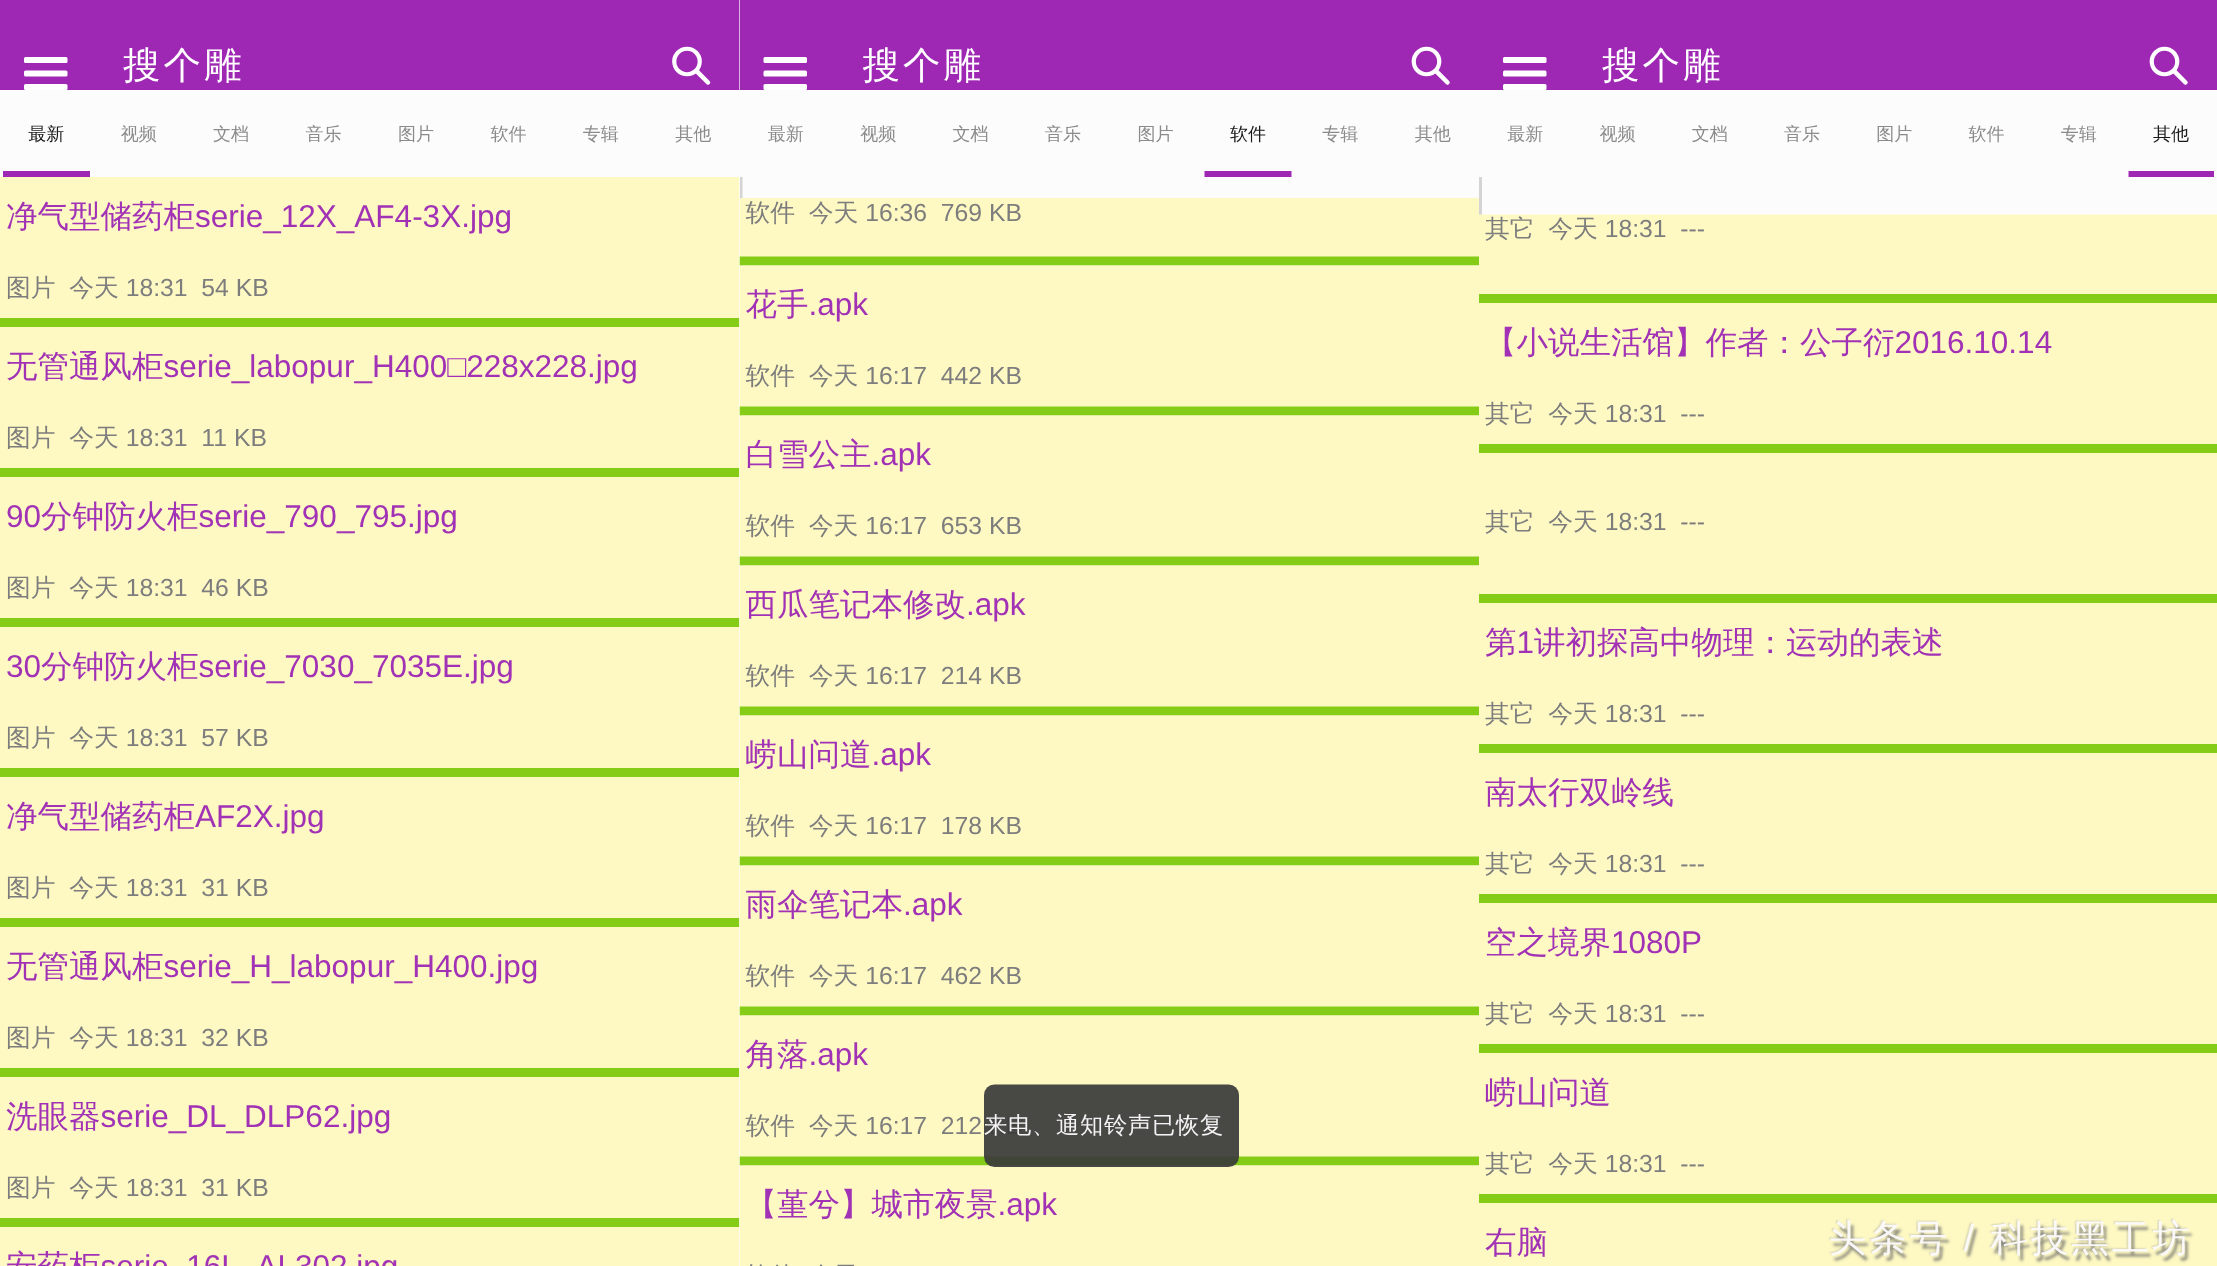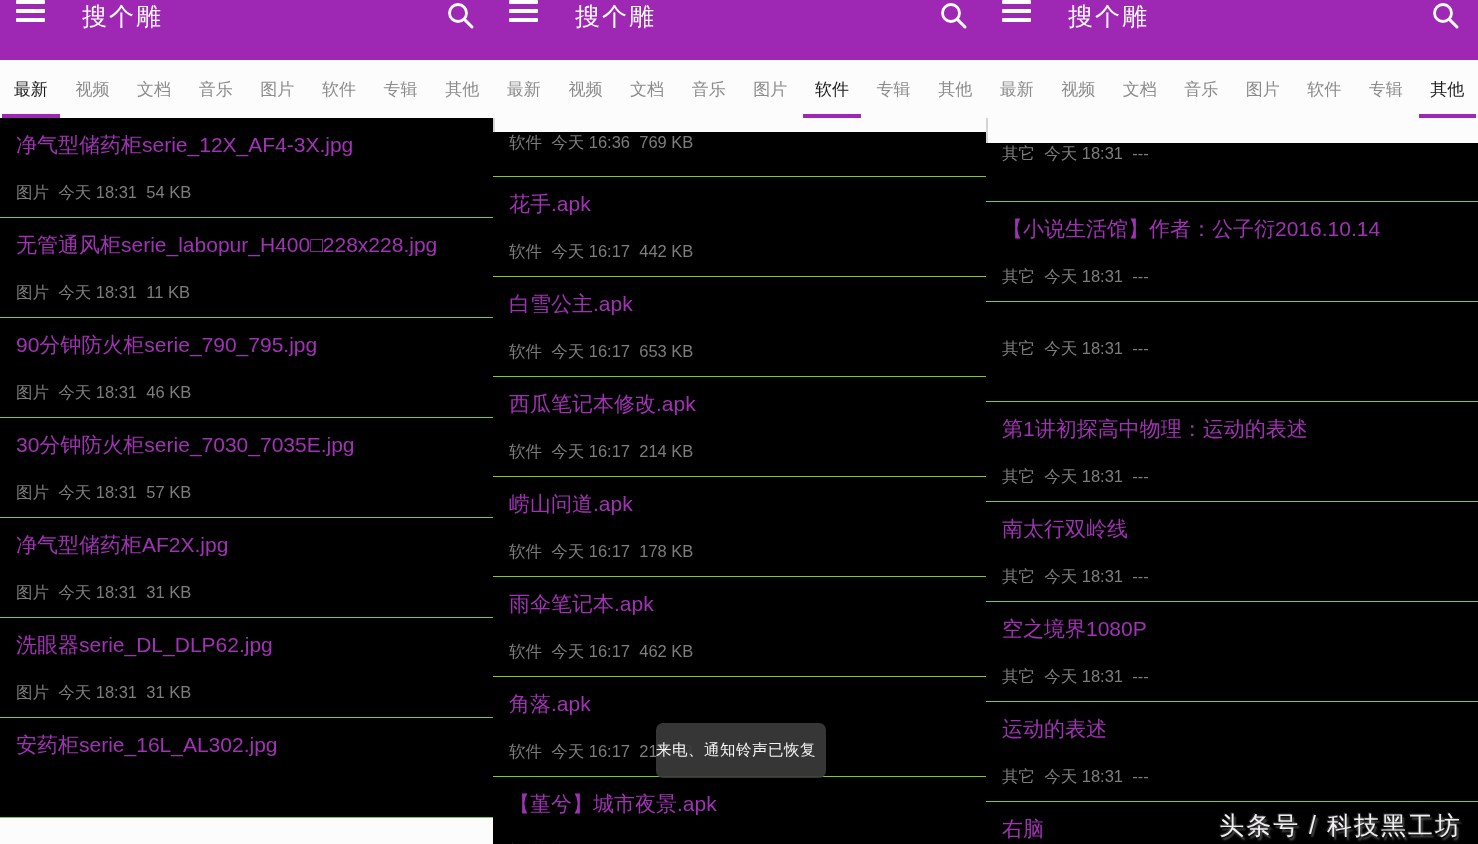--- a/index.html
+++ b/index.html
@@ -17,48 +17,48 @@
   .panel{
     position:relative;width:493px;height:844px;overflow:hidden;
     background:#FCFCFC;flex:0 0 auto;
   }
   .panel:last-child{width:492px;}
   .panel + .panel{box-shadow:inset 2px 0 0 #d4d4d4;}
 
   
   .appbar{
     height:60px;background:var(--accent);
-    display:flex;align-items:flex-start;padding:0 16px;
+    display:flex;align-items:flex-end;padding:0 16px;
   }
   .menu-btn{width:30px;display:flex;flex-direction:column;gap:5px;cursor:pointer;}
   .menu-btn span{display:block;width:29px;height:4px;background:#fff;border-radius:1px;}
   .appbar .title{
     margin:0 0 0 36px;font-size:25px;font-weight:400;color:#fff;letter-spacing:2px;
   }
   .search-btn{margin-left:auto;width:32px;height:32px;cursor:pointer;}
 
   
   .tabbar{
     height:58px;display:flex;align-items:stretch;background:#FCFCFC;
   }
   .tab{
     flex:1;display:flex;align-items:center;justify-content:center;
-    font-size:17px;color:#8b8b8b;position:relative;cursor:pointer;text-align:right;
+    font-size:12px;color:#8b8b8b;position:relative;cursor:pointer;text-align:right;
   }
   .tab.active{color:#1a1a1a;font-weight:500;}
   .tab.active::after{
     content:"";position:absolute;left:2px;right:2px;bottom:0;height:4px;
     background:var(--accent);
   }
 
   
   .list{width:100%;}
   .row{
-    height:100px;padding:13px 16px 0 16px;
-    border-bottom:1px solid #84cc16;background:#000000;
+    height:100px;padding:13px 16px 0 4px;
+    border-bottom:6px solid #84cc16;background:#fef9c3;
   }
   .row-title{
     color:var(--link);font-size:21px;line-height:28px;
     white-space:nowrap;overflow:hidden;cursor:pointer;
   }
   .row-meta{
     margin-top:23px;color:#7d7d7d;font-size:16.5px;line-height:21px;
     white-space:pre;
   }
   .row.partial{height:45px;padding-top:0;}
@@ -130,20 +130,24 @@
   <div class="row">
     <div class="row-title">30分钟防火柜serie_7030_7035E.jpg</div>
     <div class="row-meta">图片  今天 18:31  57 KB</div>
   </div>
 
   <div class="row">
     <div class="row-title">净气型储药柜AF2X.jpg</div>
     <div class="row-meta">图片  今天 18:31  31 KB</div>
   </div>
 
+  <div class="row">
+    <div class="row-title">无管通风柜serie_H_labopur_H400.jpg</div>
+    <div class="row-meta">图片  今天 18:31  32 KB</div>
+  </div>
 
   <div class="row">
     <div class="row-title">洗眼器serie_DL_DLP62.jpg</div>
     <div class="row-meta">图片  今天 18:31  31 KB</div>
   </div>
 
   <div class="row">
     <div class="row-title">安药柜serie_16L_AL302.jpg</div>
 
   </div>
@@ -267,21 +271,21 @@
     <div class="row-title">南太行双岭线</div>
     <div class="row-meta">其它  今天 18:31  ---</div>
   </div>
 
   <div class="row">
     <div class="row-title">空之境界1080P</div>
     <div class="row-meta">其它  今天 18:31  ---</div>
   </div>
 
   <div class="row">
-    <div class="row-title">运动的表述</div>
+    <div class="row-title">崂山问道</div>
     <div class="row-meta">其它  今天 18:31  ---</div>
   </div>
 
   <div class="row">
     <div class="row-title">右脑</div>
 
   </div>
 </div>
   </section>
 </div>

